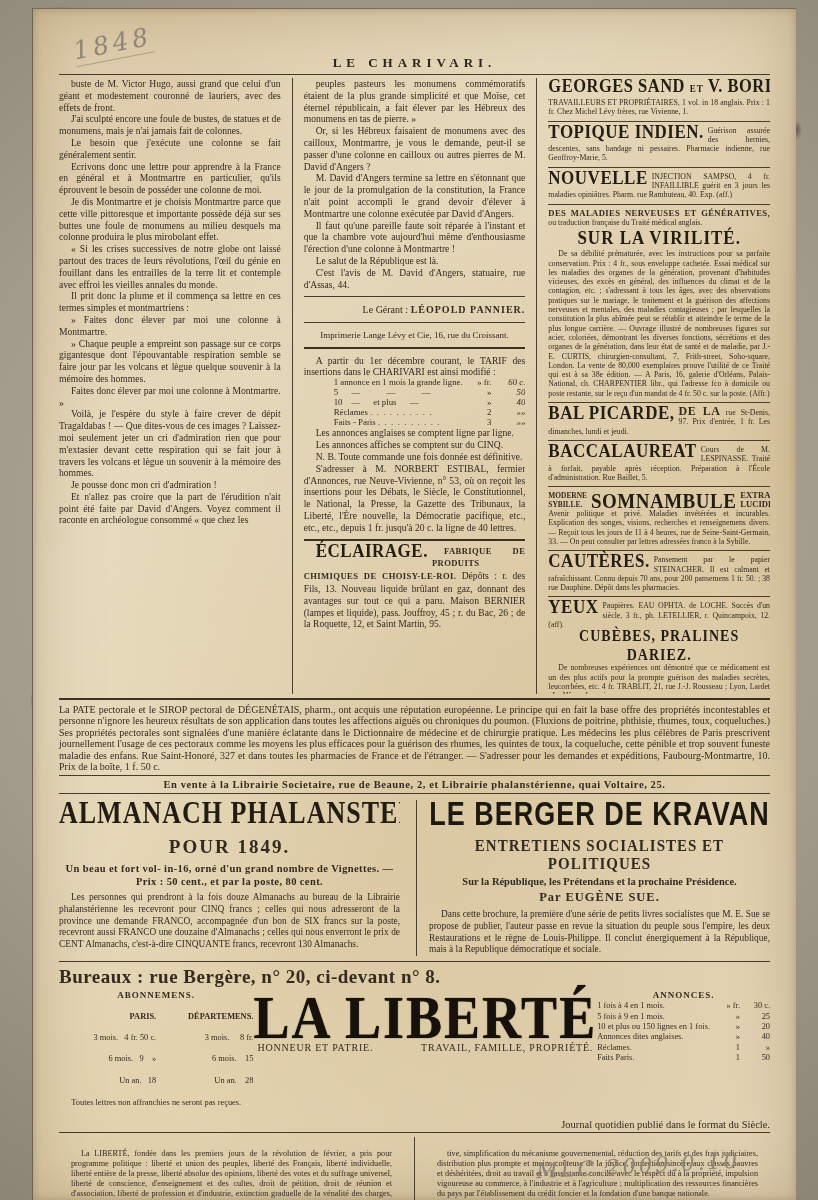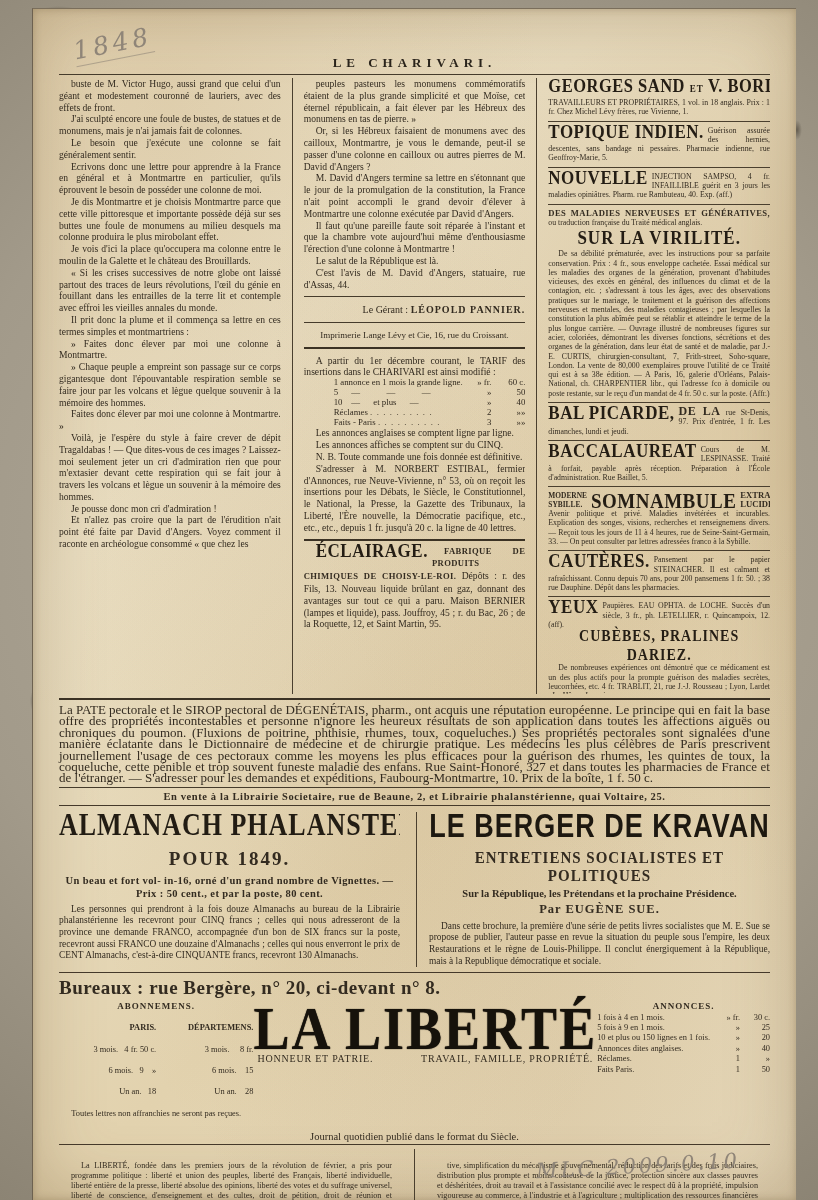--- a/index.html
+++ b/index.html
@@ -36,21 +36,21 @@
   
   .gerant{text-align:right;font-size:10px;padding:4px 0;}
   .gerant b{letter-spacing:1px;}
   .imprim{text-align:center;font-size:9px;padding:4px 0;}
   
   .tarif{font-size:8.8px;padding-top:4px;}
   .tarif .intro{text-align:justify;line-height:10.5px;margin:0;}
   .trow{display:flex;margin-left:30px;line-height:10px;white-space:pre;}
   .trow .lab{flex:1;}
   .trow .c1{width:28px;text-align:right;}
-  .trow .c2{width:34px;text-align:right;}
+  .trow .c2{width:34px;text-align:right;font-style:italic;}
   .tnote{margin:1px 0 0;line-height:10px;}
   .agent{font-size:7.6px;line-height:9px;text-align:justify;margin:3px 0 0;}
   
   .adblock{border-top:2px solid #3b3224;margin-top:5px;padding-top:4px;}
   .ad{margin:0;text-align:justify;font-size:7.8px;line-height:9.3px;}
   .ad .bighead{float:left;font-weight:bold;font-size:17px;line-height:14px;letter-spacing:.5px;
         margin-right:4px;color:#241d14;transform:scaleY(1.1);transform-origin:left bottom;display:inline-block;}
   .adsep{border:none;border-top:1px solid #4a3f2e;margin:4px 0;}
   .headline-line{font-weight:bold;font-size:16.5px;letter-spacing:.5px;color:#241d14;white-space:nowrap;
         transform:scaleY(1.15);transform-origin:left bottom;margin:0;}
@@ -58,21 +58,21 @@
   .center-head{text-align:center;font-weight:bold;font-size:17px;letter-spacing:1px;color:#241d14;margin:1px 0;
         transform:scaleY(1.15);}
   .smallcaps-head{font-weight:bold;font-size:8.6px;letter-spacing:.4px;}
   .somn-row{display:flex;align-items:flex-end;gap:4px;margin:0;}
   .somn-pre{font-weight:bold;font-size:7.4px;line-height:8.4px;white-space:nowrap;}
   .somn-head{font-weight:bold;font-size:19px;line-height:15px;letter-spacing:.5px;transform:scaleY(1.1);
         transform-origin:left bottom;color:#241d14;white-space:nowrap;}
   .somn-post{font-weight:bold;font-size:8.6px;line-height:9px;}
   .bal-small{font-size:12px;font-weight:bold;letter-spacing:.5px;}
   
-  .pate{font-size:13px;line-height:11.4px;text-align:justify;margin:4px 0 3px;}
+  .pate{font-size:10px;line-height:11.4px;text-align:justify;margin:4px 0 3px;}
   .envente{text-align:center;font-weight:bold;font-size:10.5px;letter-spacing:.6px;margin:3px 0;}
   
   .twoads{display:flex;border-top:1px solid #45392a;border-bottom:1px solid #45392a;padding:6px 0 5px;}
   .twoads .half{flex:1 1 0;overflow:hidden;}
   .twoads .half+.half{border-left:1px solid #3f35266;border-left:1px solid #4a3f2e;padding-left:12px;margin-left:16px;}
   .alm-title{font-weight:bold;font-size:26px;letter-spacing:1px;text-align:center;white-space:nowrap;
         transform:scaleY(1.25);transform-origin:center bottom;margin:2px 0 4px;color:#221c13;}
   .alm-sub{font-weight:bold;font-size:19px;letter-spacing:2px;text-align:center;margin:0 0 4px;}
   .alm-lead{font-weight:bold;font-size:10.5px;letter-spacing:.4px;text-align:center;margin:0 0 4px;line-height:13px;}
   .alm-body,.berger-body{font-size:9.4px;line-height:11.6px;text-align:justify;text-indent:12px;margin:0;}
@@ -96,21 +96,21 @@
   .lib-title{font-weight:bold;font-size:54px;line-height:50px;letter-spacing:2px;white-space:nowrap;
         transform:scaleY(1.12);transform-origin:center top;color:#16120b;
         text-shadow:0 0 1px #16120b;}
   .mottos{display:flex;justify-content:space-between;font-weight:normal;font-size:10px;
         letter-spacing:.8px;padding:2px 4px 0 4px;}
   .ann{width:200px;font-size:8.4px;line-height:10.4px;}
   .annrow{display:flex;white-space:pre;}
   .annrow .lab{flex:1;}
   .annrow .c1{width:24px;text-align:right;}
   .annrow .c2{width:30px;text-align:right;}
-  .formatline{text-align:center;font-size:10.5px;margin:3px 0 2px;}
+  .formatline{text-align:right;font-size:10.5px;margin:3px 0 2px;}
   
   .program{display:flex;border-top:1px solid #45392a;padding-top:4px;margin-top:2px;}
   .program .half{flex:1 1 0;font-size:8.2px;line-height:10px;text-align:justify;}
   .program .half+.half{border-left:1px solid #4a3f2e;padding-left:10px;margin-left:10px;}
   .program p{margin:12px;text-indent:10px;}
 </style>
 </head>
 <body>
 
 <div class="scan">
@@ -127,21 +127,20 @@
     <hr>
 
     <div class="columns">
 
       <div class="col art">
         <p>buste de M. Victor Hugo, aussi grand que celui d'un géant et modestement couronné de lauriers, avec des effets de front.</p>
         <p>J'ai sculpté encore une foule de bustes, de statues et de monumens, mais je n'ai jamais fait de colonnes.</p>
         <p>Le besoin que j'exécute une colonne se fait généralement sentir.</p>
         <p>Ecrivons donc une lettre pour apprendre à la France en général et à Montmartre en particulier, qu'ils éprouvent le besoin de posséder une colonne de moi.</p>
         <p>Je dis Montmartre et je choisis Montmartre parce que cette ville pittoresque et importante possède déjà sur ses buttes une foule de monumens au milieu desquels ma colonne produira le plus mirobolant effet.</p>
-        <p>Je vois d'ici la place qu'occupera ma colonne entre le moulin de la Galette et le château des Brouillards.</p>
         <p>« Si les crises successives de notre globe ont laissé partout des traces de leurs révolutions, l'œil du génie en fouillant dans les entrailles de la terre lit et contemple avec effroi les vieilles annales du monde.</p>
         <p>Il prit donc la plume et il commença sa lettre en ces termes simples et montmartriens :</p>
         <p>» Faites donc élever par moi une colonne à Montmartre.</p>
         <p>» Chaque peuple a empreint son passage sur ce corps gigantesque dont l'épouvantable respiration semble se faire jour par les volcans et lègue quelque souvenir à la mémoire des hommes.</p>
         <p>Faites donc élever par moi une colonne à Montmartre. »</p>
         <p>Voilà, je l'espère du style à faire crever de dépit Tragaldabas ! — Que dites-vous de ces images ? Laissez-moi seulement jeter un cri d'admiration rien que pour m'extasier devant cette respiration qui se fait jour à travers les volcans et lègue un souvenir à la mémoire des hommes.</p>
         <p>Je pousse donc mon cri d'admiration !</p>
         <p>Et n'allez pas croire que la part de l'érudition n'ait point été faite par David d'Angers. Voyez comment il raconte en archéologue consommé « que chez les</p>
       </div>
 

